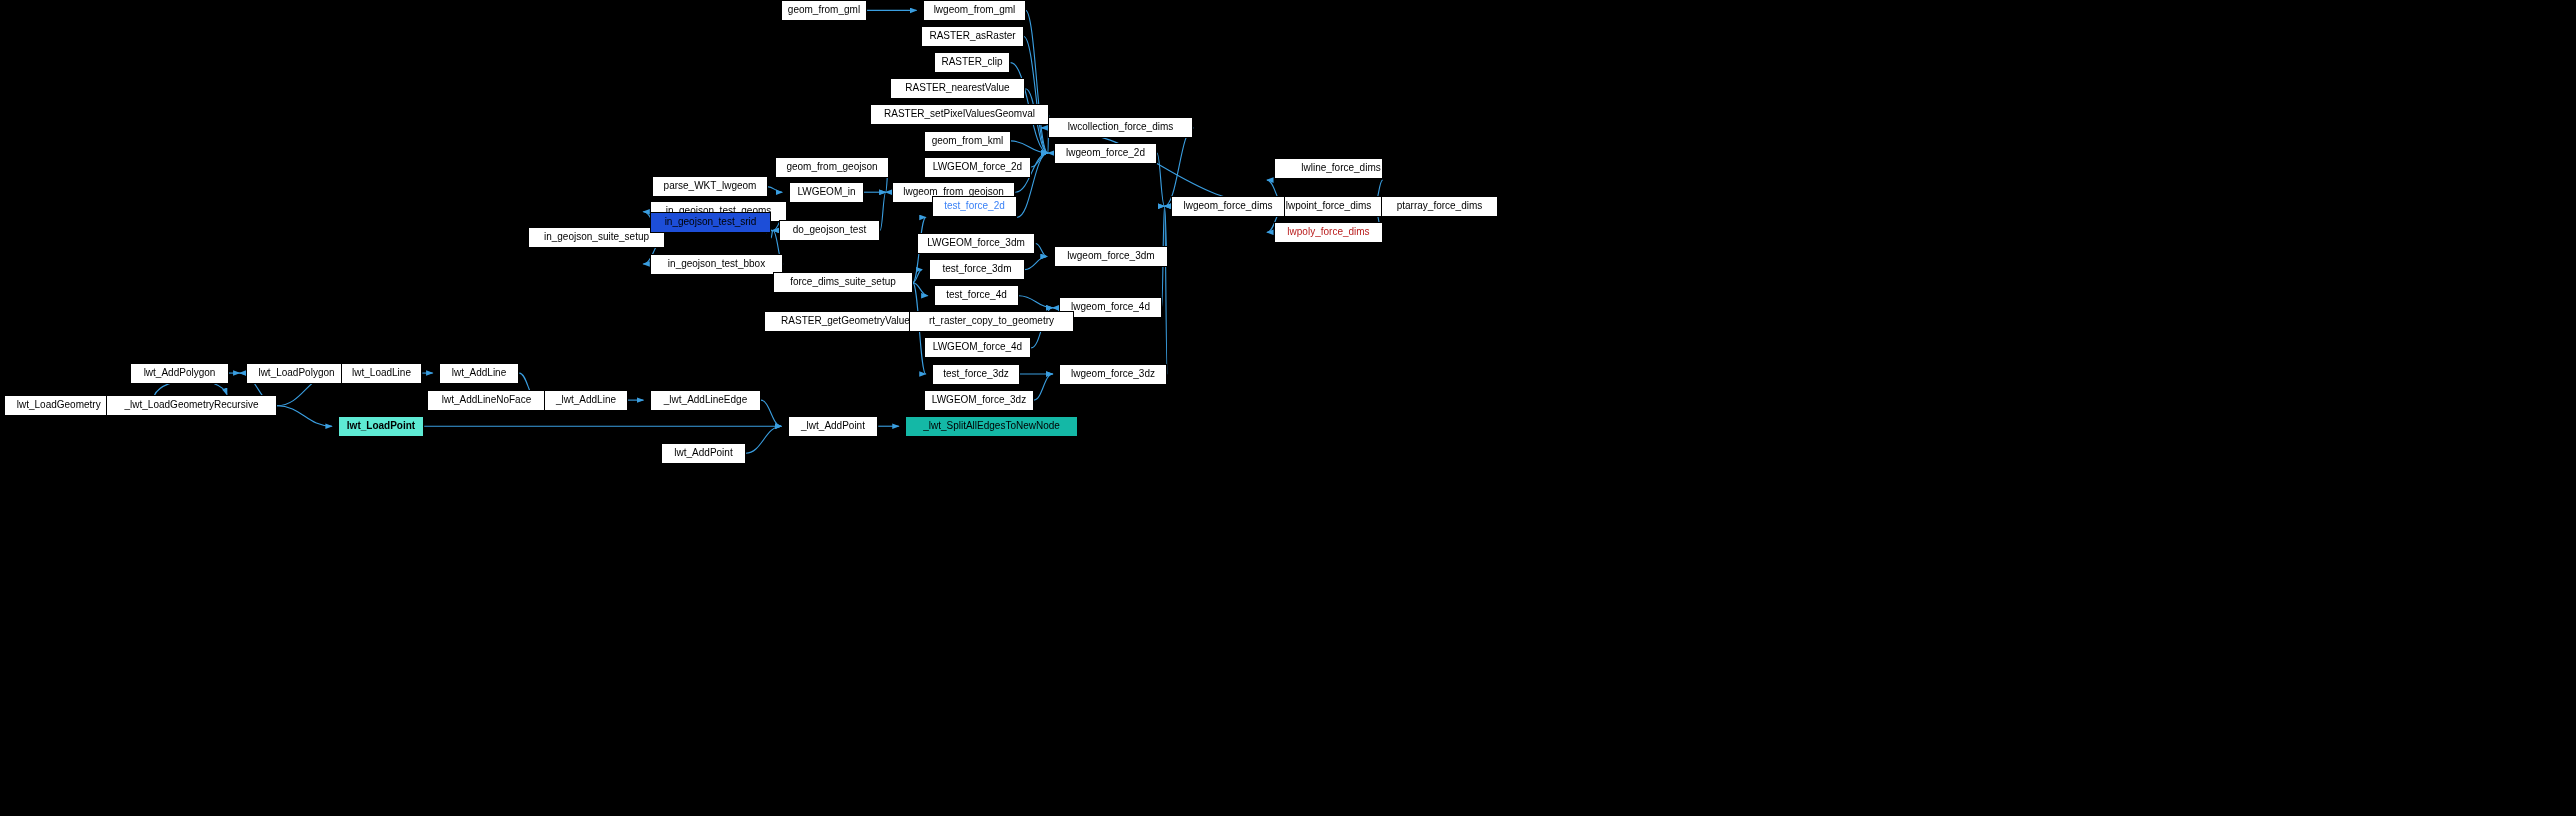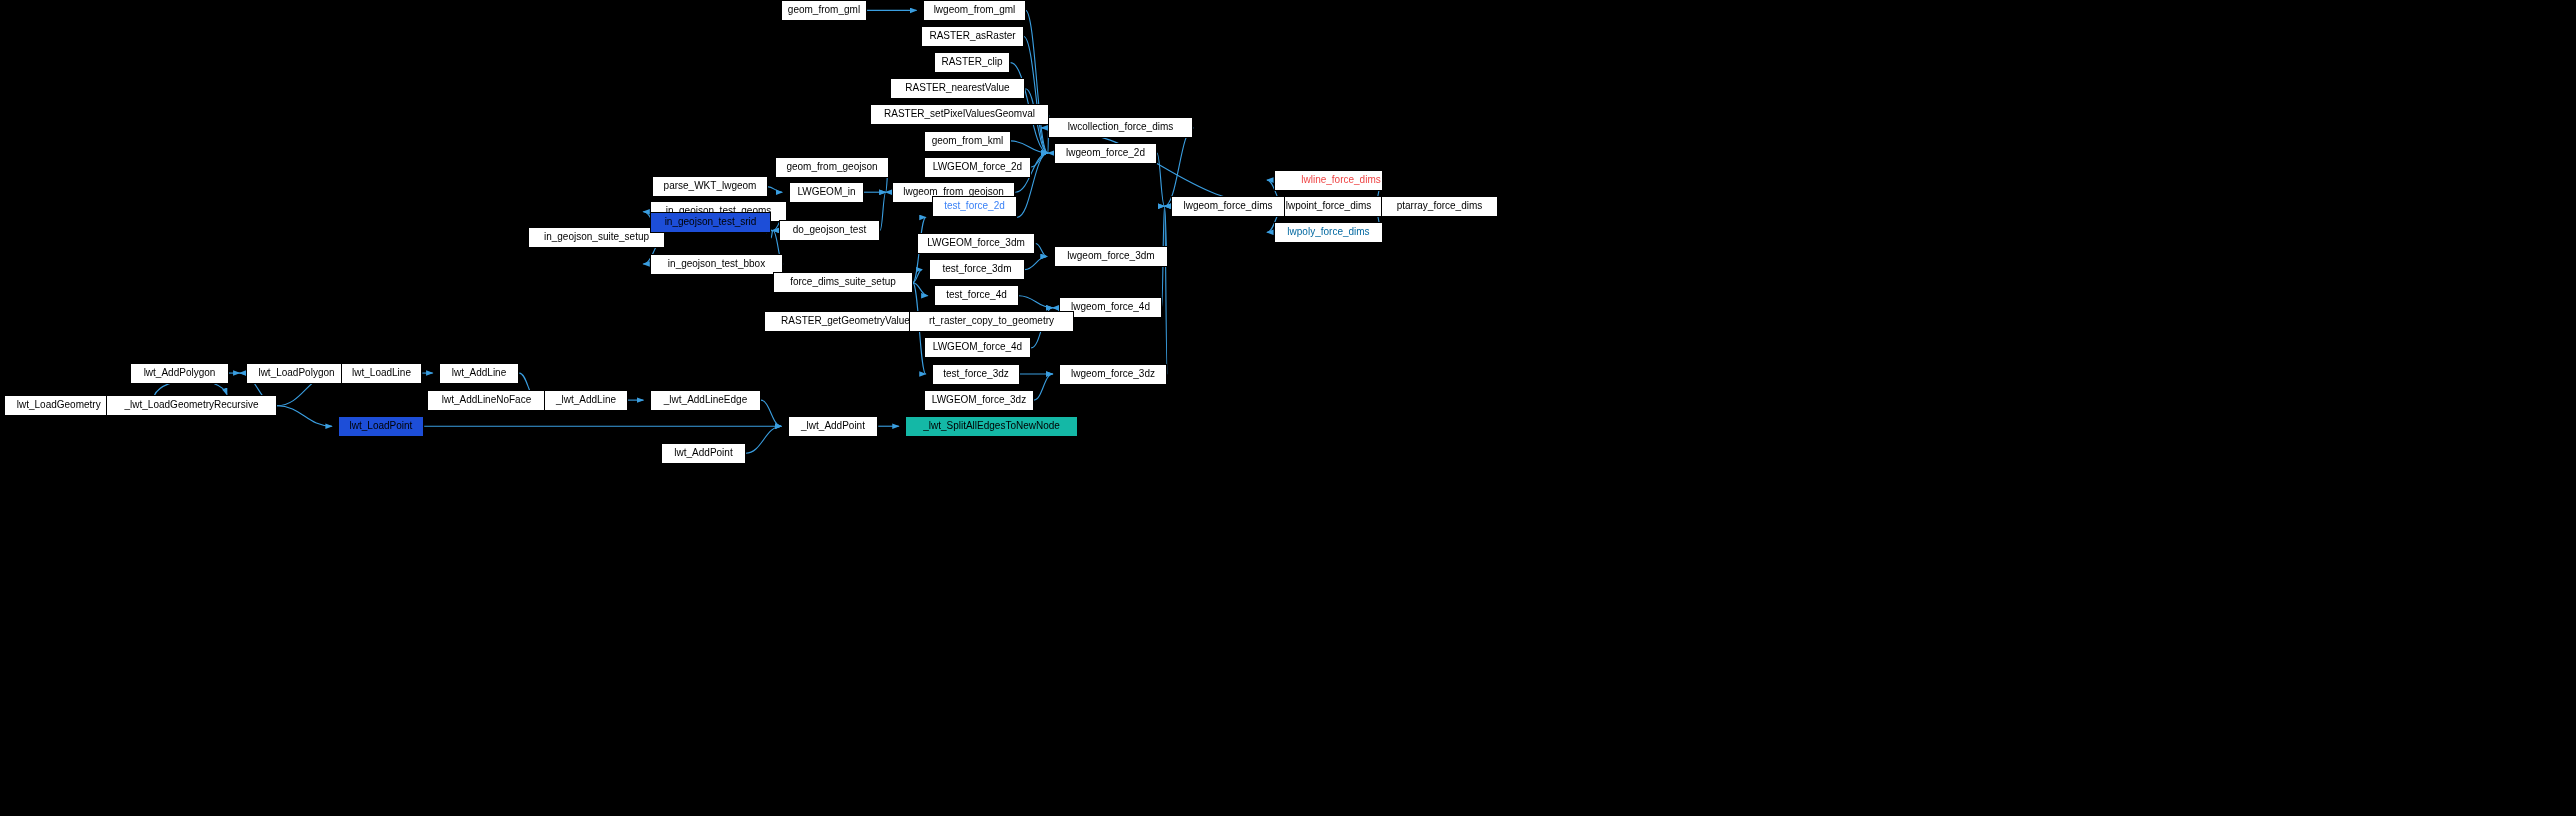--- a/index.html
+++ b/index.html
@@ -131,39 +131,39 @@
       </div>
       <div class="node" style="left: 652px; top: 176px; width: 116px; height: 20.5px; background: rgb(255, 255, 255); border-color: rgb(0, 0, 0); color: rgb(0, 0, 0);">
         <span>parse_WKT_lwgeom</span>
       </div>
       <div class="node" style="left: 789px; top: 182px; width: 75px; height: 20.5px; background: rgb(255, 255, 255); border-color: rgb(0, 0, 0); color: rgb(0, 0, 0); text-align: center;">
         <span>LWGEOM_in</span>
       </div>
       <div class="node" style="left: 892px; top: 182px; width: 123px; height: 20.5px; background: rgb(255, 255, 255); border-color: rgb(0, 0, 0); color: rgb(0, 0, 0);">
         <span>lwgeom_from_geojson</span>
       </div>
-      <div class="node" style="left: 1274px; top: 170px; width: 109px; height: 20.5px; background: rgb(255, 255, 255); border-color: rgb(0, 0, 0); color: #ef4444; padding-left: 25px;">
+      <div class="node" style="left: 1274px; top: 158px; width: 109px; height: 20.5px; background: rgb(255, 255, 255); border-color: rgb(0, 0, 0); color: #000000; padding-left: 25px;">
         <span>lwline_force_dims</span>
       </div>
       <div class="node" style="left: 1271px; top: 196px; width: 115px; height: 20.5px; background: rgb(255, 255, 255); border-color: rgb(0, 0, 0); color: rgb(0, 0, 0);">
         <span>lwpoint_force_dims</span>
       </div>
       <div class="node" style="left: 1381px; top: 196px; width: 117px; height: 20.5px; background: rgb(255, 255, 255); border-color: rgb(0, 0, 0); color: rgb(0, 0, 0);">
         <span>ptarray_force_dims</span>
       </div>
       <div class="node" style="left: 1171px; top: 196px; width: 114px; height: 20.5px; background: rgb(255, 255, 255); border-color: rgb(0, 0, 0); color: rgb(0, 0, 0);">
         <span>lwgeom_force_dims</span>
       </div>
       <div class="node" style="left: 650px; top: 201px; width: 137px; height: 20.5px; background: rgb(255, 255, 255); border-color: rgb(0, 0, 0); color: rgb(0, 0, 0);">
         <span>in_geojson_test_geoms</span>
       </div>
       <div class="node" style="left: 932px; top: 196px; width: 85px; height: 20.5px; background: rgb(255, 255, 255); border-color: rgb(0, 0, 0); color: #3b82f6;">
         <span>test_force_2d</span>
       </div>
-      <div class="node" style="left: 1274px; top: 222px; width: 109px; height: 20.5px; background: rgb(255, 255, 255); border-color: rgb(0, 0, 0); color: #0369a1;">
+      <div class="node" style="left: 1274px; top: 222px; width: 109px; height: 20.5px; background: rgb(255, 255, 255); border-color: rgb(0, 0, 0); color: #b91c1c;">
         <span>lwpoly_force_dims</span>
       </div>
       <div class="node" style="left: 779px; top: 220px; width: 101px; height: 20.5px; background: rgb(255, 255, 255); border-color: rgb(0, 0, 0); color: rgb(0, 0, 0);">
         <span>do_geojson_test</span>
       </div>
       <div class="node" style="left: 528px; top: 227px; width: 137px; height: 20.5px; background: rgb(255, 255, 255); border-color: rgb(0, 0, 0); color: rgb(0, 0, 0);">
         <span>in_geojson_suite_setup</span>
       </div>
       <div class="node" style="left: 650px; top: 212px; width: 121px; height: 20.5px; background: #1d4ed8; border-color: rgb(0, 0, 0); color: rgb(0, 0, 0);">
         <span>in_geojson_test_srid</span>
@@ -227,21 +227,21 @@
       </div>
       <div class="node" style="left: 427px; top: 390px; width: 119px; height: 20.5px; background: rgb(255, 255, 255); border-color: rgb(0, 0, 0); color: rgb(0, 0, 0);">
         <span>lwt_AddLineNoFace</span>
       </div>
       <div class="node" style="left: 544px; top: 390px; width: 84px; height: 20.5px; background: rgb(255, 255, 255); border-color: rgb(0, 0, 0); color: rgb(0, 0, 0);">
         <span>_lwt_AddLine</span>
       </div>
       <div class="node" style="left: 650px; top: 390px; width: 111px; height: 20.5px; background: rgb(255, 255, 255); border-color: rgb(0, 0, 0); color: rgb(0, 0, 0);">
         <span>_lwt_AddLineEdge</span>
       </div>
-      <div class="node" style="left: 338px; top: 416px; width: 86px; height: 20.5px; background: #1d4ed8; border-color: rgb(0, 0, 0); color: rgb(0, 0, 0);">
+      <div class="node" style="left: 338px; top: 416px; width: 86px; height: 20.5px; background: #5eead4; border-color: rgb(0, 0, 0); color: rgb(0, 0, 0); font-weight: bold;">
         <span>lwt_LoadPoint</span>
       </div>
       <div class="node" style="left: 788px; top: 416px; width: 90px; height: 20.5px; background: rgb(255, 255, 255); border-color: rgb(0, 0, 0); color: rgb(0, 0, 0);">
         <span>_lwt_AddPoint</span>
       </div>
       <div class="node" style="left: 905px; top: 416px; width: 173px; height: 20.5px; background: #14b8a6; border-color: rgb(0, 0, 0); color: rgb(0, 0, 0);">
         <span>_lwt_SplitAllEdgesToNewNode</span>
       </div>
       <div class="node" style="left: 661px; top: 443px; width: 85px; height: 20.5px; background: rgb(255, 255, 255); border-color: rgb(0, 0, 0); color: rgb(0, 0, 0);">
         <span>lwt_AddPoint</span>

